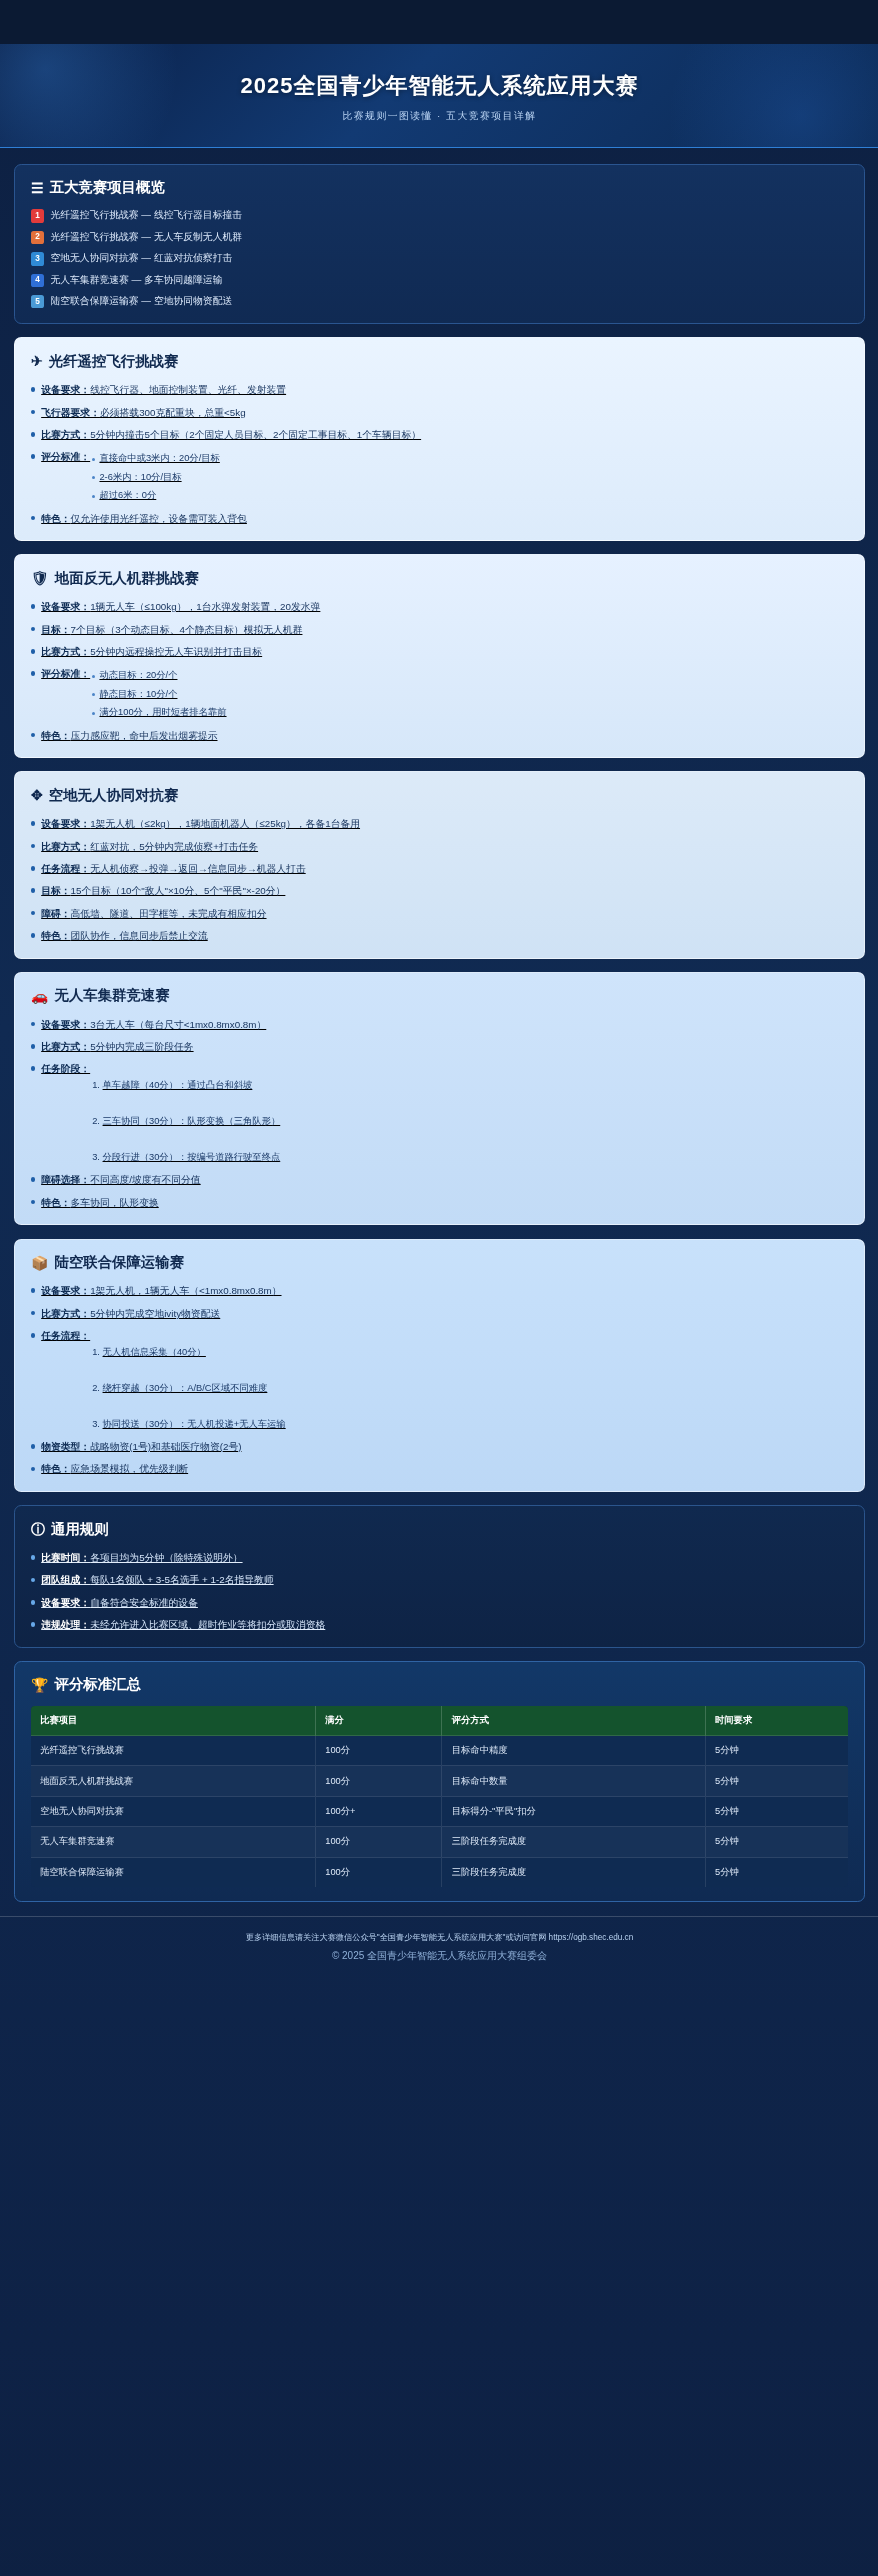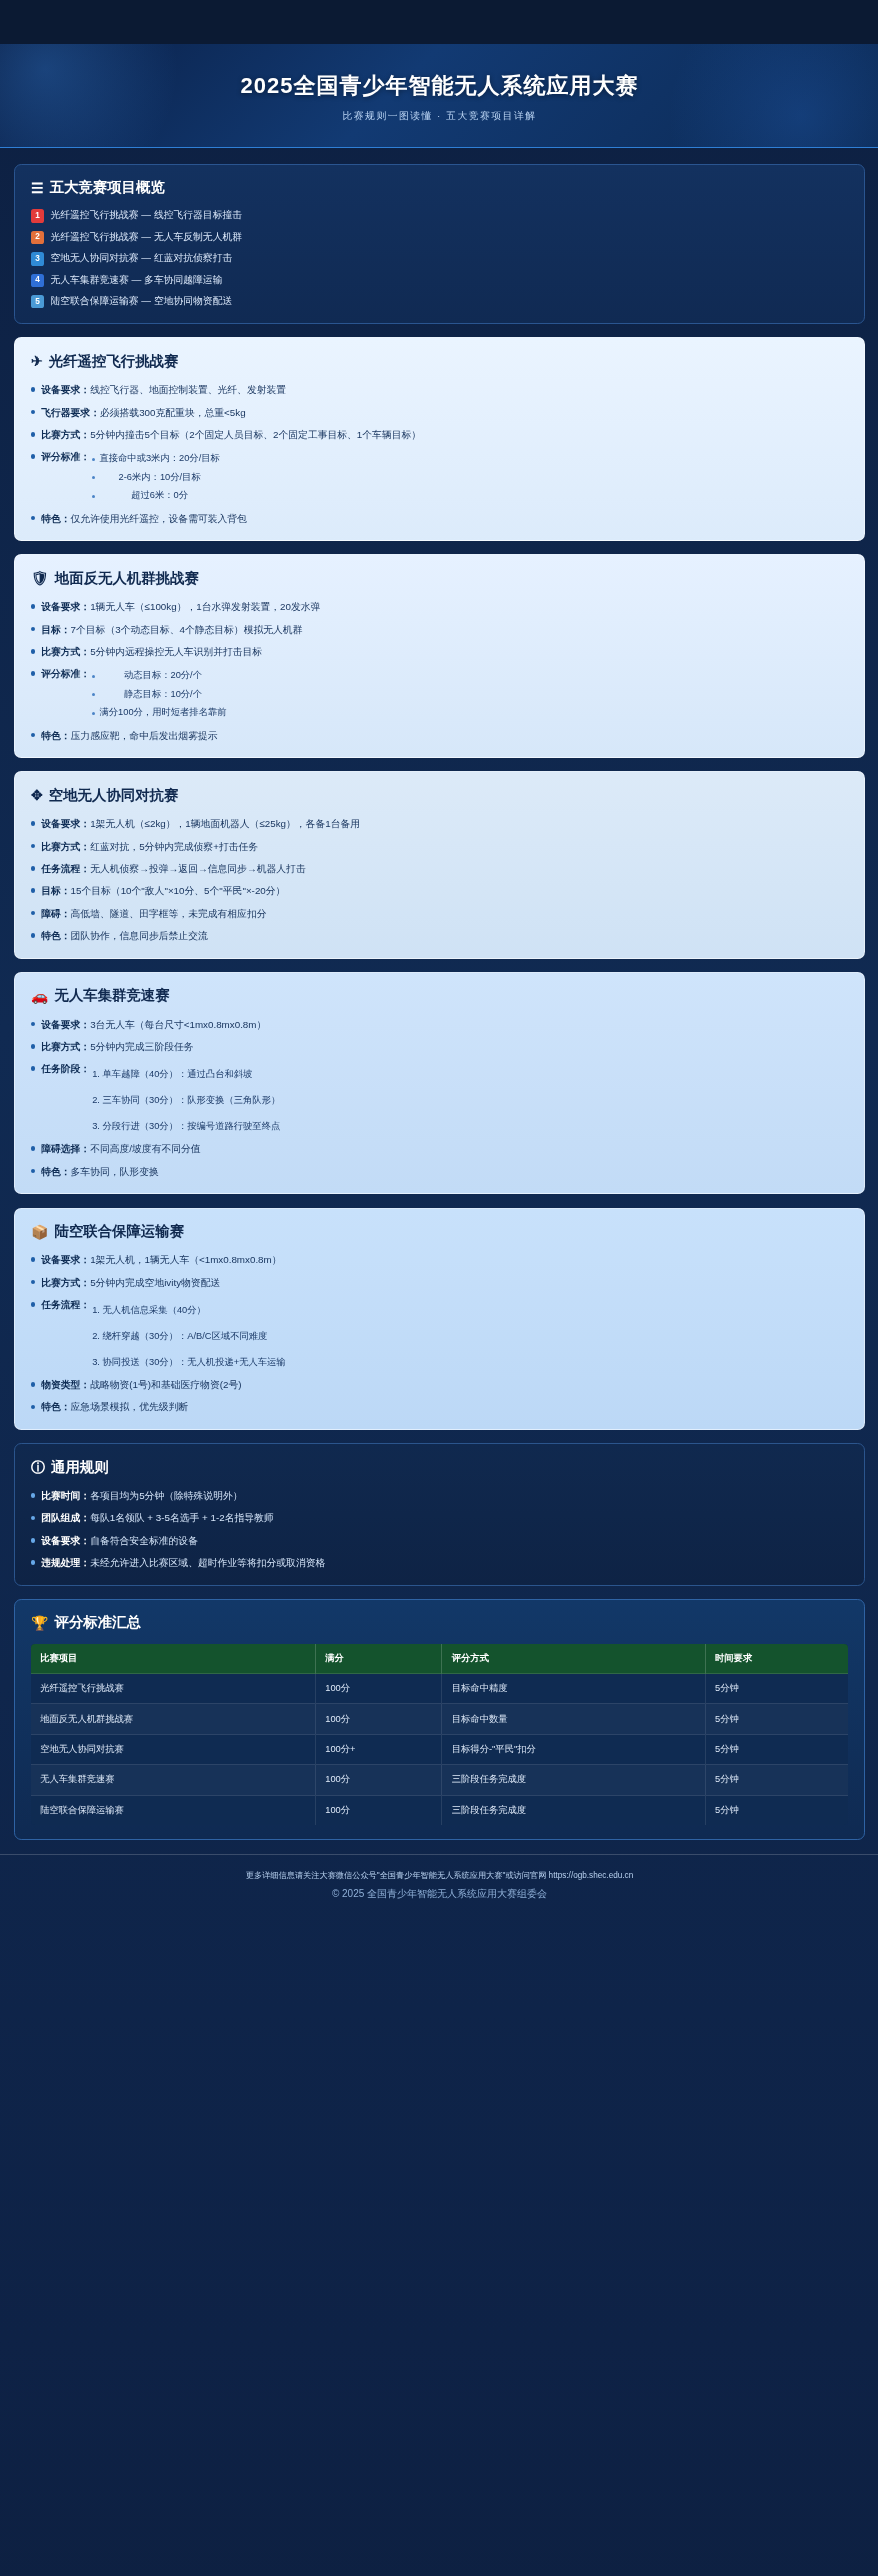--- a/index.html
+++ b/index.html
@@ -92,49 +92,49 @@
     border-radius: 2.6px;
     color: #fff;
     font-size: 8.2px; font-weight: bold;
     display: flex; align-items: center; justify-content: center;
     margin-top: 1px;
   }
 
   
   .card-event { border: 0.5px solid rgba(255,255,255,.45); }
   .card-event h2 { color: #10294f; }
-  .ev-list { display: flex; flex-direction: column; gap: 7.2px; }
+  .ev-list { display: flex; flex-direction: column; gap: 7.2px; text-decoration: underline; }
   .ev-row {
     display: flex; align-items: flex-start; gap: 5.7px;
     font-size: 9.8px; line-height: 1.55; color: #15325c;
   }
   .dot {
     flex: none;
     width: 4.6px; height: 4.6px; border-radius: 50%;
     margin-top: 5.2px;
     background: #1f5fa8;
   }
   .ev-row .lbl { font-weight: bold; color: #0f2d55; }
   .sub-list {
     margin: 3.1px 0 0 0;
     padding-left: 0;
     list-style: none;
-    display: flex; flex-direction: column; gap: 4.6px; text-align: center;
+    display: flex; flex-direction: column; gap: 4.6px;
   }
   .sub-list li {
     font-size: 9.3px; color: #1b3a68; line-height: 1.5;
     padding-left: 9.3px; position: relative;
   }
   .sub-list li:before {
     content: "";
     position: absolute; left: 1.5px; top: 5.2px;
     width: 3.1px; height: 3.1px; border-radius: 50%;
     background: #4b84c7;
   }
-  .ol-list { margin: 7px 0 0 0; padding-left: 12.4px; display: flex; flex-direction: column; gap: 12px; }
+  .ol-list { margin: 18px 0 0 0; padding-left: 12.4px; display: flex; flex-direction: column; gap: 22px; }
   .ol-list li { font-size: 9.3px; color: #1b3a68; line-height: 1.5; }
   .ev-col { display: flex; flex-direction: row; }
 
   
   .th-1 { background: linear-gradient(180deg,#eaf4ff 0%, #dcebfb 100%); }
   .th-2 { background: linear-gradient(180deg,#e6f1ff 0%, #d6e7f9 100%); }
   .th-3 { background: linear-gradient(180deg,#dceaf8 0%, #cfe2f5 100%); }
   .th-4 { background: linear-gradient(180deg,#cfe4fb 0%, #c2dbf6 100%); }
   .th-5 { background: linear-gradient(180deg,#c8e1fb 0%, #bcd8f6 100%); }
 

